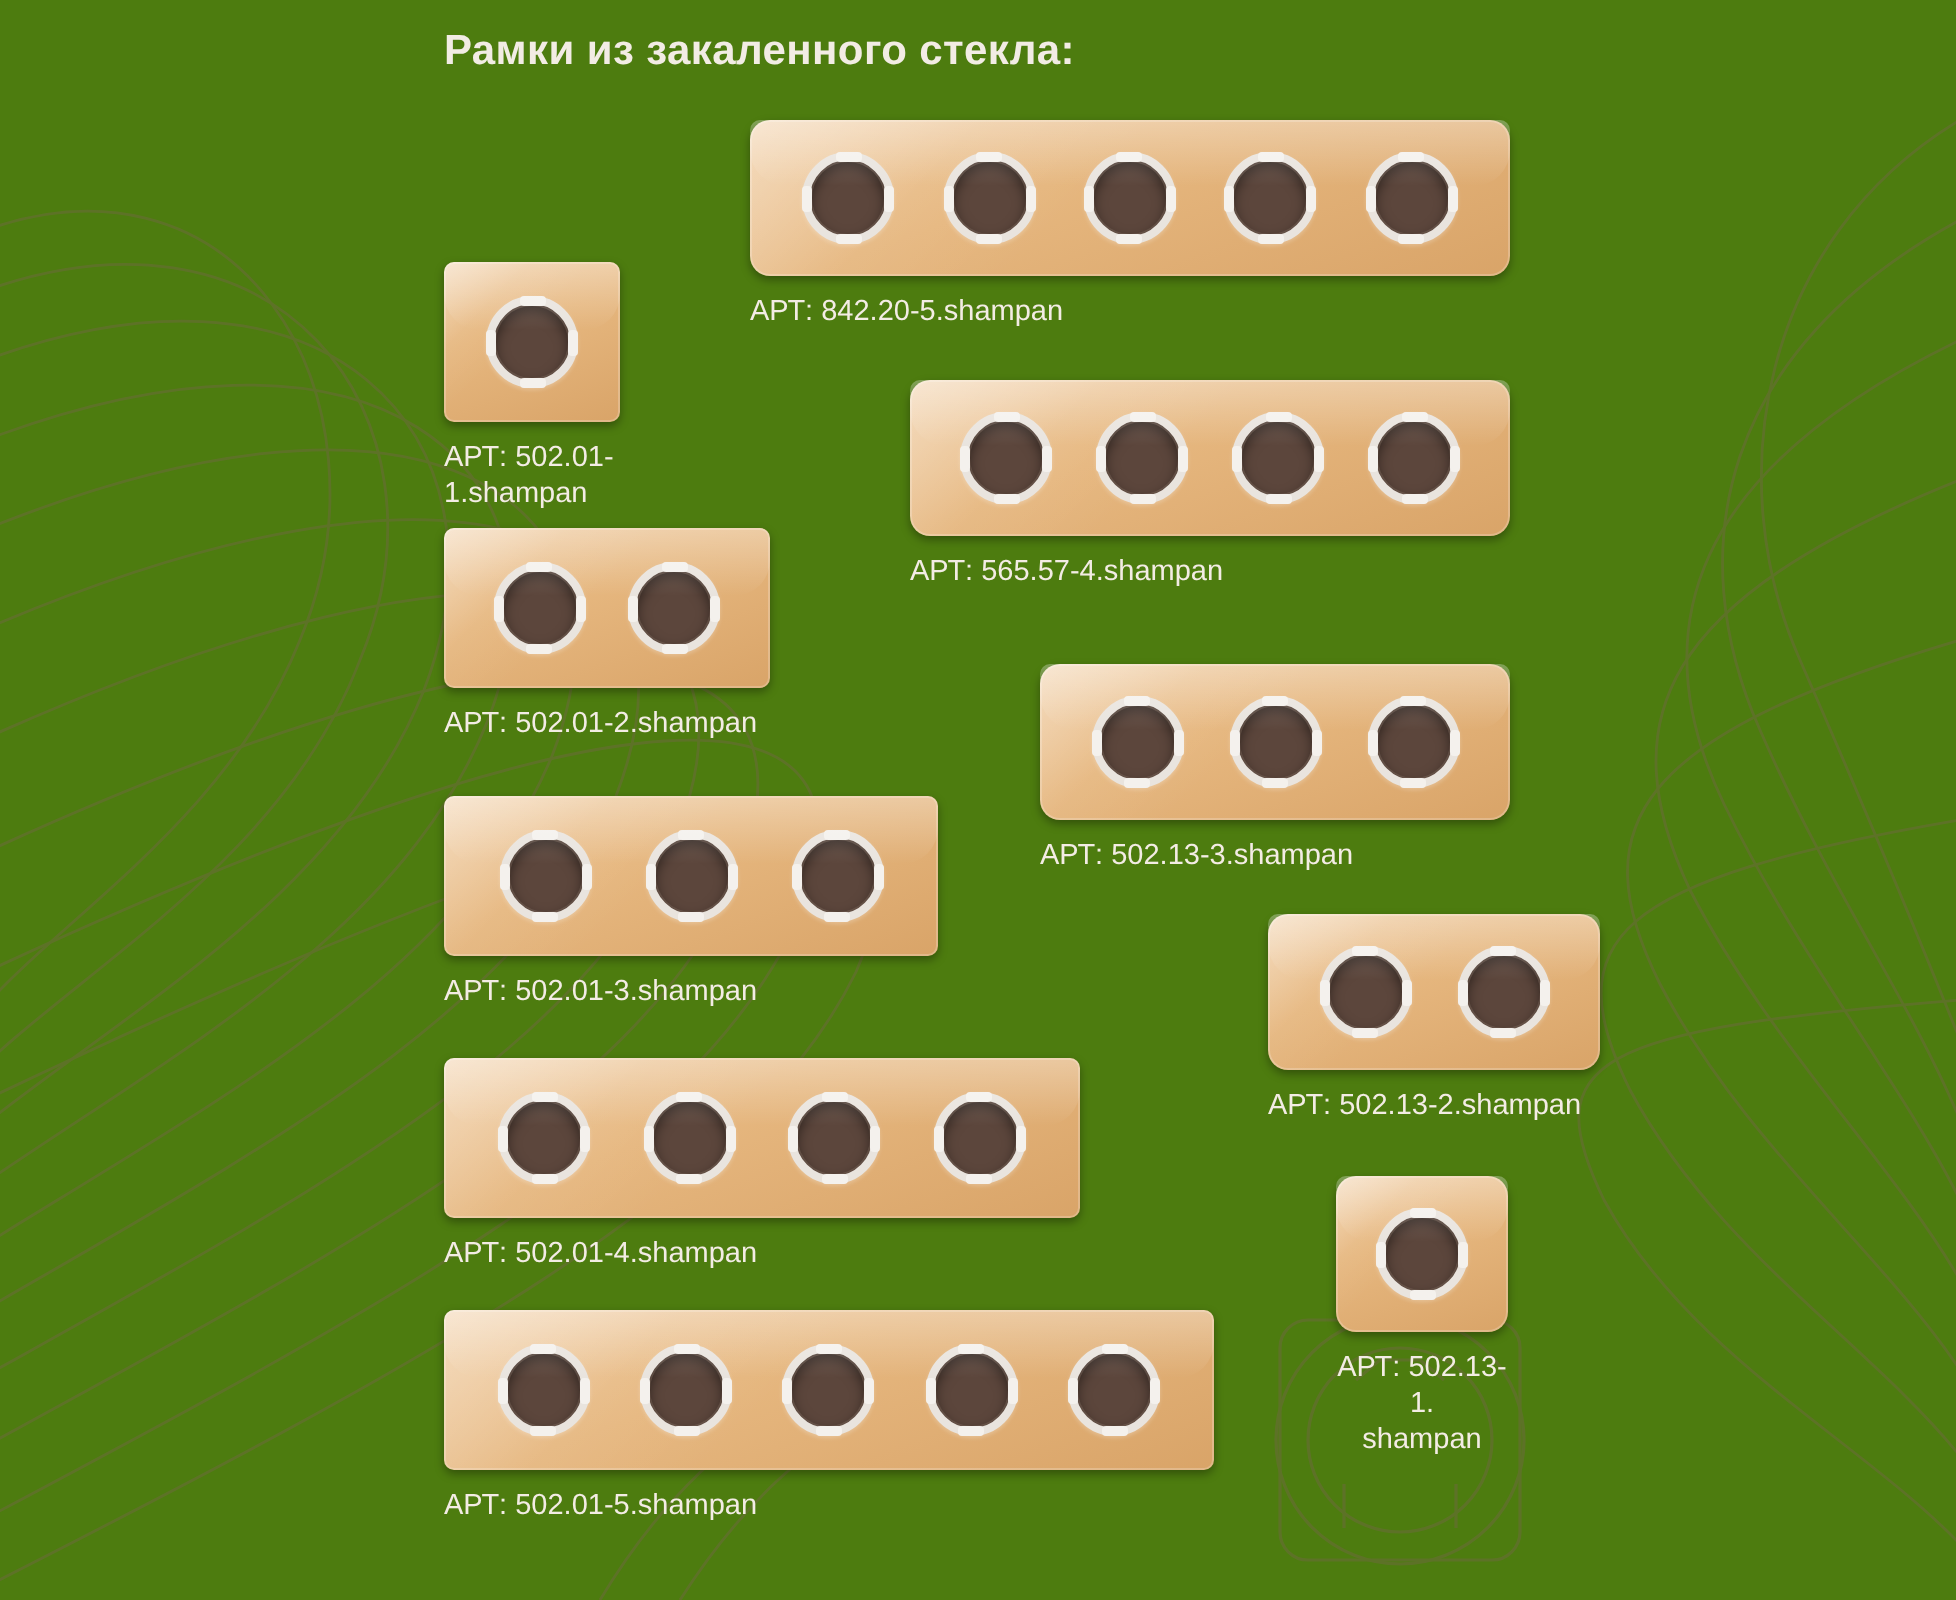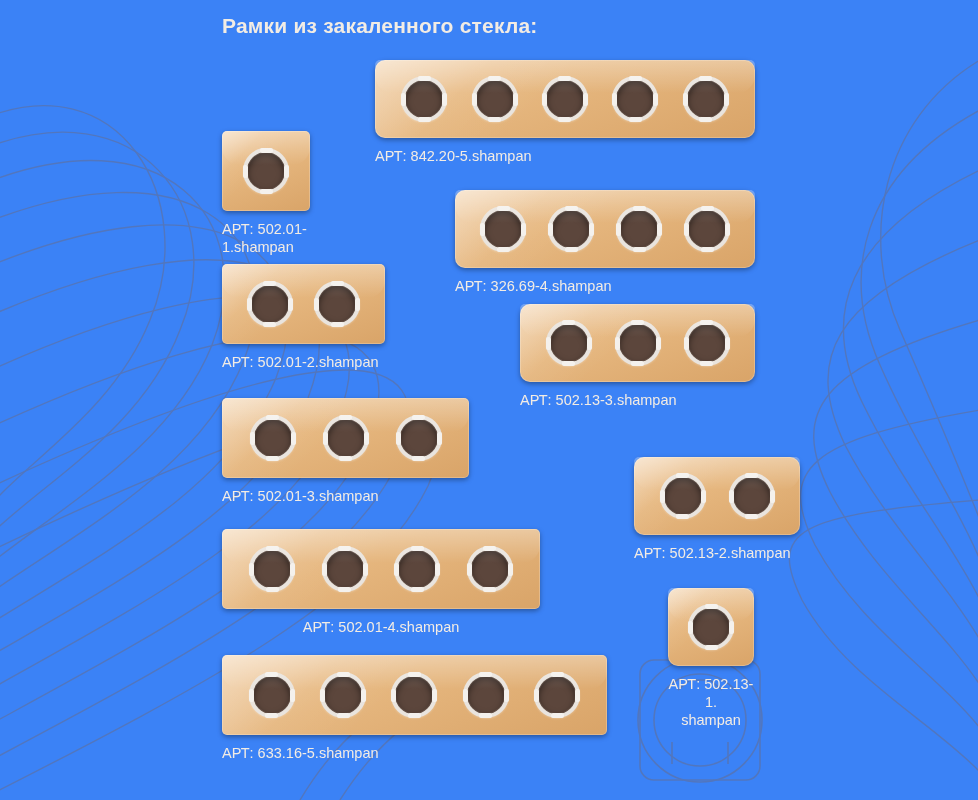--- a/index.html
+++ b/index.html
@@ -10,21 +10,21 @@
     width: 978px;
     height: 800px;
     background: #ffffff;
     font-family: "Liberation Sans", sans-serif;
     overflow: hidden;
   }
   #stage {
     position: relative;
     width: 978px;
     height: 800px;
-    background: #3b82f6;
+    background: #4d7c0f;
     overflow: hidden;
   }
   
   #bg-lines {
     position: absolute;
     inset: 0;
     opacity: 0.35;
     pointer-events: none;
   }
   #title {
@@ -193,21 +193,21 @@
           </div>
           <div class="socket">
             <span class="tab t"></span>
             <span class="tab b"></span>
             <span class="tab l"></span>
             <span class="tab r"></span>
           </div>
         </div>
         <div class="caption">АРТ: 502.01-3.shampan</div>
       </div>
-      <div class="frame-group" style="left: 222px; top: 529px; width: 318px; text-align: center;">
+      <div class="frame-group" style="left: 222px; top: 529px; width: 318px;">
         <div class="frame" style="width: 318px; height: 80px; border-radius: 5px; padding: 0px 14px;">
           <div class="socket">
             <span class="tab t"></span>
             <span class="tab b"></span>
             <span class="tab l"></span>
             <span class="tab r"></span>
           </div>
           <div class="socket">
             <span class="tab t"></span>
             <span class="tab b"></span>
@@ -255,21 +255,21 @@
             <span class="tab l"></span>
             <span class="tab r"></span>
           </div>
           <div class="socket">
             <span class="tab t"></span>
             <span class="tab b"></span>
             <span class="tab l"></span>
             <span class="tab r"></span>
           </div>
         </div>
-        <div class="caption">АРТ: 633.16-5.shampan</div>
+        <div class="caption">АРТ: 502.01-5.shampan</div>
       </div>
       <div class="frame-group" style="left: 375px; top: 60px; width: 380px;">
         <div class="frame" style="width: 380px; height: 78px; border-radius: 10px; padding: 0px 14px;">
           <div class="socket">
             <span class="tab t"></span>
             <span class="tab b"></span>
             <span class="tab l"></span>
             <span class="tab r"></span>
           </div>
           <div class="socket">
@@ -319,23 +319,23 @@
             <span class="tab l"></span>
             <span class="tab r"></span>
           </div>
           <div class="socket">
             <span class="tab t"></span>
             <span class="tab b"></span>
             <span class="tab l"></span>
             <span class="tab r"></span>
           </div>
         </div>
-        <div class="caption">АРТ: 326.69-4.shampan</div>
-      </div>
-      <div class="frame-group" style="left: 520px; top: 304px; width: 235px;">
+        <div class="caption">АРТ: 565.57-4.shampan</div>
+      </div>
+      <div class="frame-group" style="left: 520px; top: 332px; width: 235px;">
         <div class="frame" style="width: 235px; height: 78px; border-radius: 10px; padding: 0px 14px;">
           <div class="socket">
             <span class="tab t"></span>
             <span class="tab b"></span>
             <span class="tab l"></span>
             <span class="tab r"></span>
           </div>
           <div class="socket">
             <span class="tab t"></span>
             <span class="tab b"></span>

